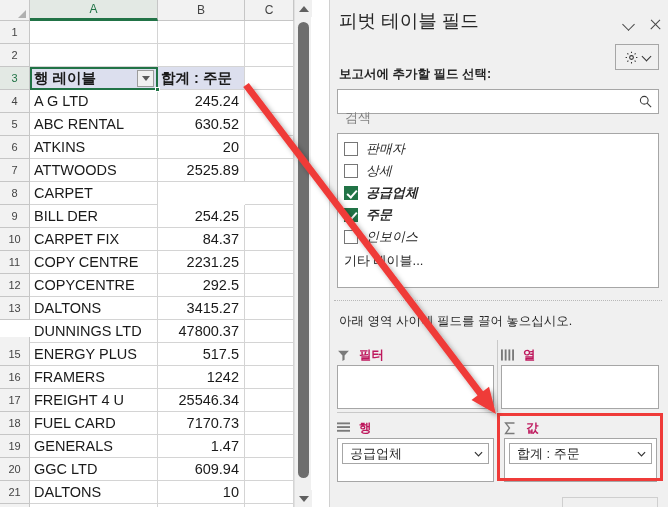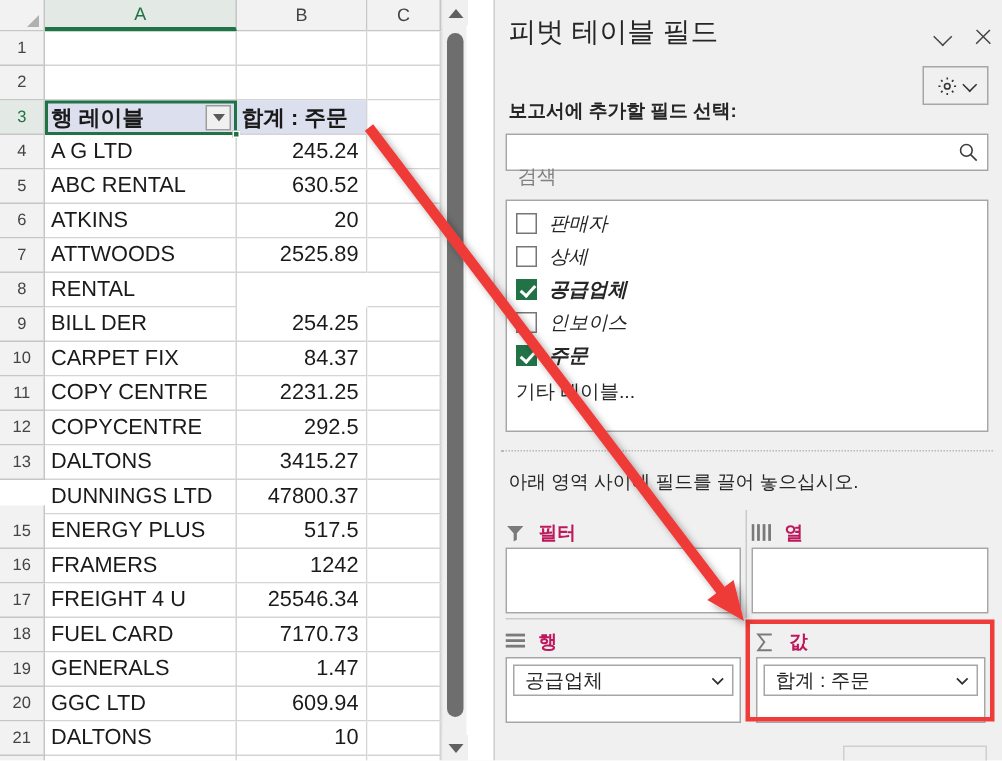--- a/index.html
+++ b/index.html
@@ -350,21 +350,21 @@
           <div class="cell" style="left: 245px; width: 49px; top: 90px;"></div>
           <div class="cell" style="left: 30px; width: 128px; top: 113px;">ABC RENTAL</div>
           <div class="cell num" style="left: 158px; width: 87px; top: 113px;">630.52</div>
           <div class="cell" style="left: 245px; width: 49px; top: 113px;"></div>
           <div class="cell" style="left: 30px; width: 128px; top: 136px;">ATKINS</div>
           <div class="cell num" style="left: 158px; width: 87px; top: 136px;">20</div>
           <div class="cell" style="left: 245px; width: 49px; top: 136px;"></div>
           <div class="cell" style="left: 30px; width: 128px; top: 159px;">ATTWOODS</div>
           <div class="cell num" style="left: 158px; width: 87px; top: 159px;">2525.89</div>
           <div class="cell" style="left: 245px; width: 49px; top: 159px;"></div>
-          <div class="cell" style="left: 30px; width: 128px; top: 182px;">RENTAL</div>
+          <div class="cell" style="left: 30px; width: 128px; top: 182px;">CARPET</div>
           <div class="cell num" style="left: 158px; width: 87px; top: 182px; margin-top: 36px;">91.91</div>
           <div class="cell" style="left: 245px; width: 49px; top: 182px;"></div>
           <div class="cell" style="left: 30px; width: 128px; top: 205px;">BILL DER</div>
           <div class="cell num" style="left: 158px; width: 87px; top: 205px;">254.25</div>
           <div class="cell" style="left: 245px; width: 49px; top: 205px;"></div>
           <div class="cell" style="left: 30px; width: 128px; top: 228px;">CARPET FIX</div>
           <div class="cell num" style="left: 158px; width: 87px; top: 228px;">84.37</div>
           <div class="cell" style="left: 245px; width: 49px; top: 228px;"></div>
           <div class="cell" style="left: 30px; width: 128px; top: 251px;">COPY CENTRE</div>
           <div class="cell num" style="left: 158px; width: 87px; top: 251px;">2231.25</div>
@@ -461,27 +461,27 @@
         <span class="field-lbl">판매자</span>
       </div>
       <div class="field-item">
         <span class="cb"></span>
         <span class="field-lbl">상세</span>
       </div>
       <div class="field-item on">
         <span class="cb checked"></span>
         <span class="field-lbl">공급업체</span>
       </div>
+      <div class="field-item on">
+        <span class="cb checked"></span>
+        <span class="field-lbl">주문</span>
+      </div>
       <div class="field-item">
         <span class="cb"></span>
         <span class="field-lbl">인보이스</span>
-      </div>
-      <div class="field-item on">
-        <span class="cb checked"></span>
-        <span class="field-lbl">주문</span>
       </div>
       <div class="more-tables">기타 테이블...</div>
     </div>
 
   <div class="dotted-sep"></div>
   <div class="drag-note">아래 영역 사이에 필드를 끌어 놓으십시오.</div>
 
   <div class="zone" style="left:337px; top:345px; width:157px;">
     <div class="zone-hdr">
       <span class="zicon">

